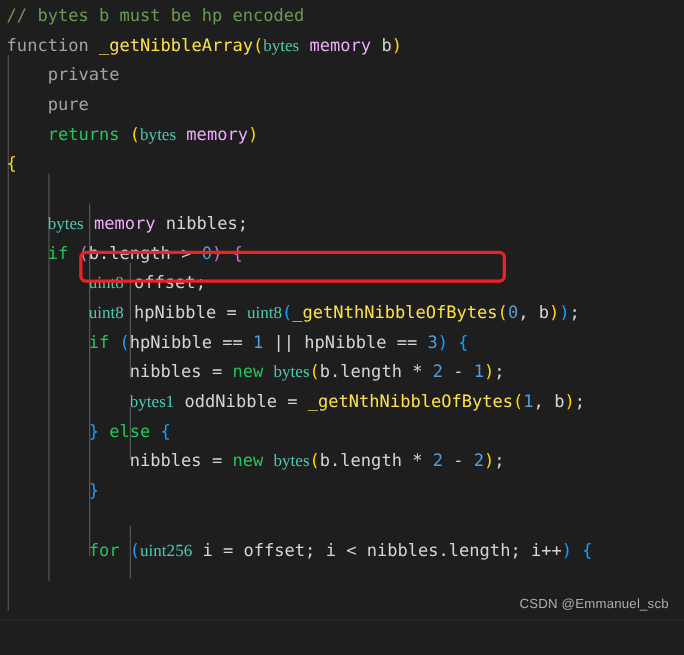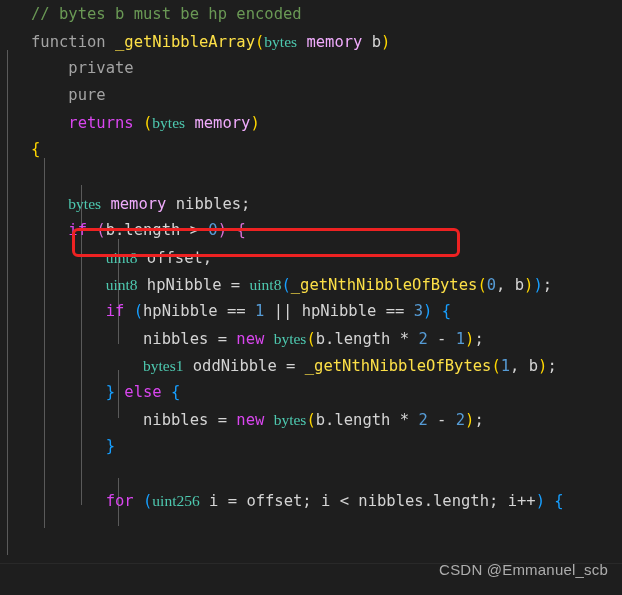--- a/index.html
+++ b/index.html
@@ -25,57 +25,56 @@
     top: 1px;
     width: 100%;
   }
   .code-line {
     height: 27px;
     white-space: pre;
     padding-left: 6px;
     box-sizing: border-box;
     position: relative;
     z-index: 2;
-    margin-left: 25px;
   }
   
   .guide {
     position: absolute;
     width: 1px;
     background: #5a5a5a;
     z-index: 1;
   }
   
   .t-comment  { color: #6A9955; }
   .t-keyword  { color: #a3a3a3; }
-  .t-control  { color: #d946ef; }
+  .t-control  { color: #22c55e; }
   .t-type     { color: #4EC9B0; font-family: Liberation Serif, serif; }
   .t-func     { color: #fde047; }
   .t-var      { color: #f0abfc; }
   .t-plain    { color: #D4D4D4; }
   .t-num      { color: #569CD6; }
   .t-b1       { color: #FFD700; }
   .t-b2       { color: #DA70D6; }
   .t-b3       { color: #179FFF; }
 
   #highlight-box {
     position: absolute;
     border: 3px solid #ee2222;
     border-radius: 6px;
     box-sizing: border-box;
     z-index: 5;
     pointer-events: none;
   }
   #watermark {
     position: absolute;
     right: 14px;
-    bottom: 12px;
+    bottom: 32px;
     color: #b9b9b9;
     font-family: "Liberation Sans", sans-serif;
-    font-size: 15px;
+    font-size: 12px;
     letter-spacing: 0.2px;
     z-index: 6;
     opacity: 0.92;
   }
   #watermark-rule {
     position: absolute;
     left: 0;
     bottom: 31px;
     width: 622px;
     height: 1px;

